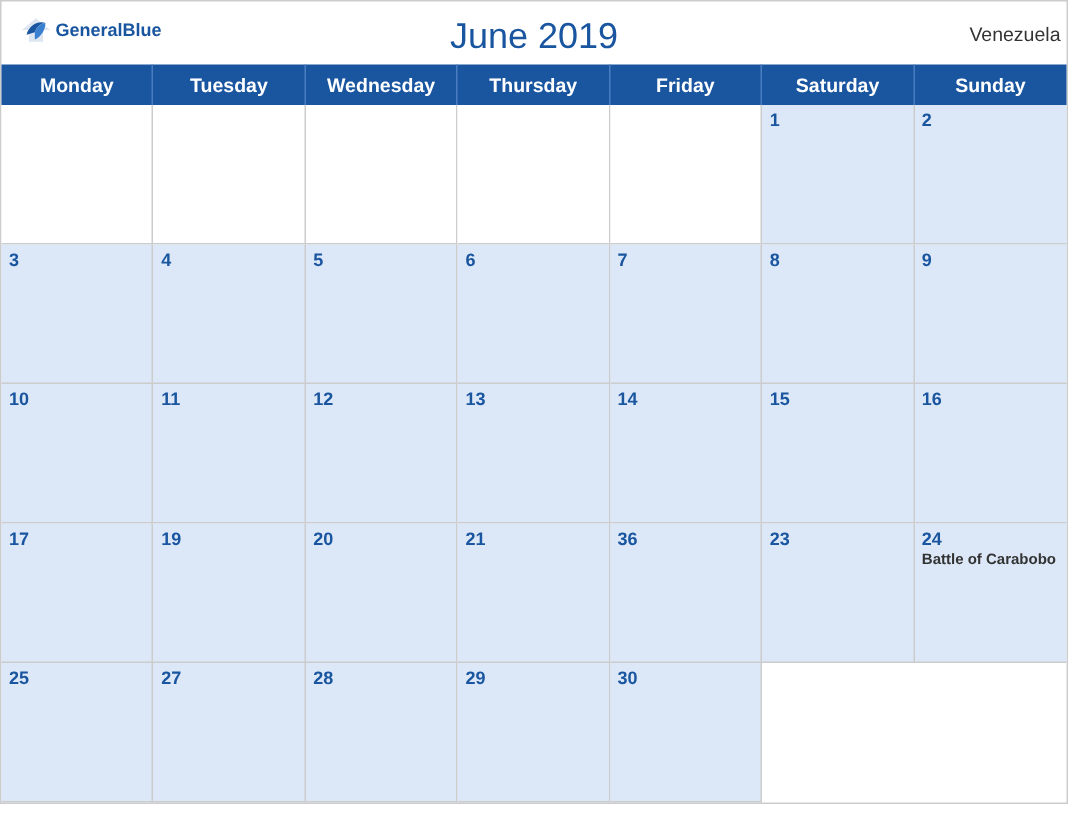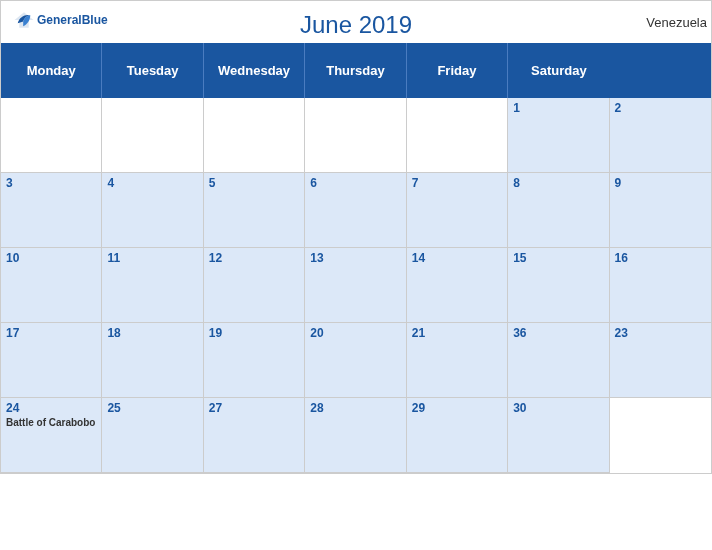--- a/index.html
+++ b/index.html
@@ -5,21 +5,21 @@
     * { box-sizing: border-box; margin: 0; padding: 0; }
     body {
       font-family: Arial, sans-serif;
       background: #fff;
       width: 712px;
       height: 550px;
       overflow: hidden;
     }
     .calendar-container {
       width: 712px;
-      height: 474px;
+      height: 536px;
       background: #fff;
       border: 1px solid #ccc;
       display: flex;
       flex-direction: column;
     }
     .header {
       display: flex;
       align-items: center;
       justify-content: center;
       padding: 10px 16px 4px 16px;
@@ -41,21 +41,21 @@
     .days-header {
       display: grid;
       grid-template-columns: repeat(7, 1fr);
       background: #1a56a0;
     }
     .day-header {
       color: #fff;
       text-align: center;
       font-size: 13px;
       font-weight: bold;
-      padding: 20px 2px;
+      padding: 6px 2px;
       border-right: 1px solid #4a7cc0;
     }
     .day-header:last-child {
       border-right: none;
     }
     .calendar-grid {
       display: grid;
       grid-template-columns: repeat(7, 1fr);
       flex: 1;
     }
@@ -138,20 +138,21 @@
     <span class="country-label">Venezuela</span>
   </div>
 
   <div class="days-header">
     <div class="day-header">Monday</div>
     <div class="day-header">Tuesday</div>
     <div class="day-header">Wednesday</div>
     <div class="day-header">Thursday</div>
     <div class="day-header">Friday</div>
     <div class="day-header">Saturday</div>
+    <div class="day-header">Sunday</div>
   </div>
 
   <div class="calendar-grid" id="calendar-grid">
   <div class="day-cell empty"></div>
       <div class="day-cell empty"></div>
       <div class="day-cell empty"></div>
       <div class="day-cell empty"></div>
       <div class="day-cell empty"></div>
       <div class="day-cell blue-bg">
         <span class="day-number">1</span>
@@ -198,23 +199,20 @@
       <div class="day-cell blue-bg">
         <span class="day-number">15</span>
       </div>
       <div class="day-cell blue-bg">
         <span class="day-number">16</span>
       </div>
       <div class="day-cell blue-bg">
         <span class="day-number">17</span>
       </div>
       <div class="day-cell blue-bg">
-        <span class="day-number">18</span>
-      </div>
-      <div class="day-cell blue-bg">
         <span class="day-number">19</span>
       </div>
       <div class="day-cell blue-bg">
         <span class="day-number">20</span>
       </div>
       <div class="day-cell blue-bg">
         <span class="day-number">21</span>
       </div>
       <div class="day-cell blue-bg">
         <span class="day-number">36</span>

